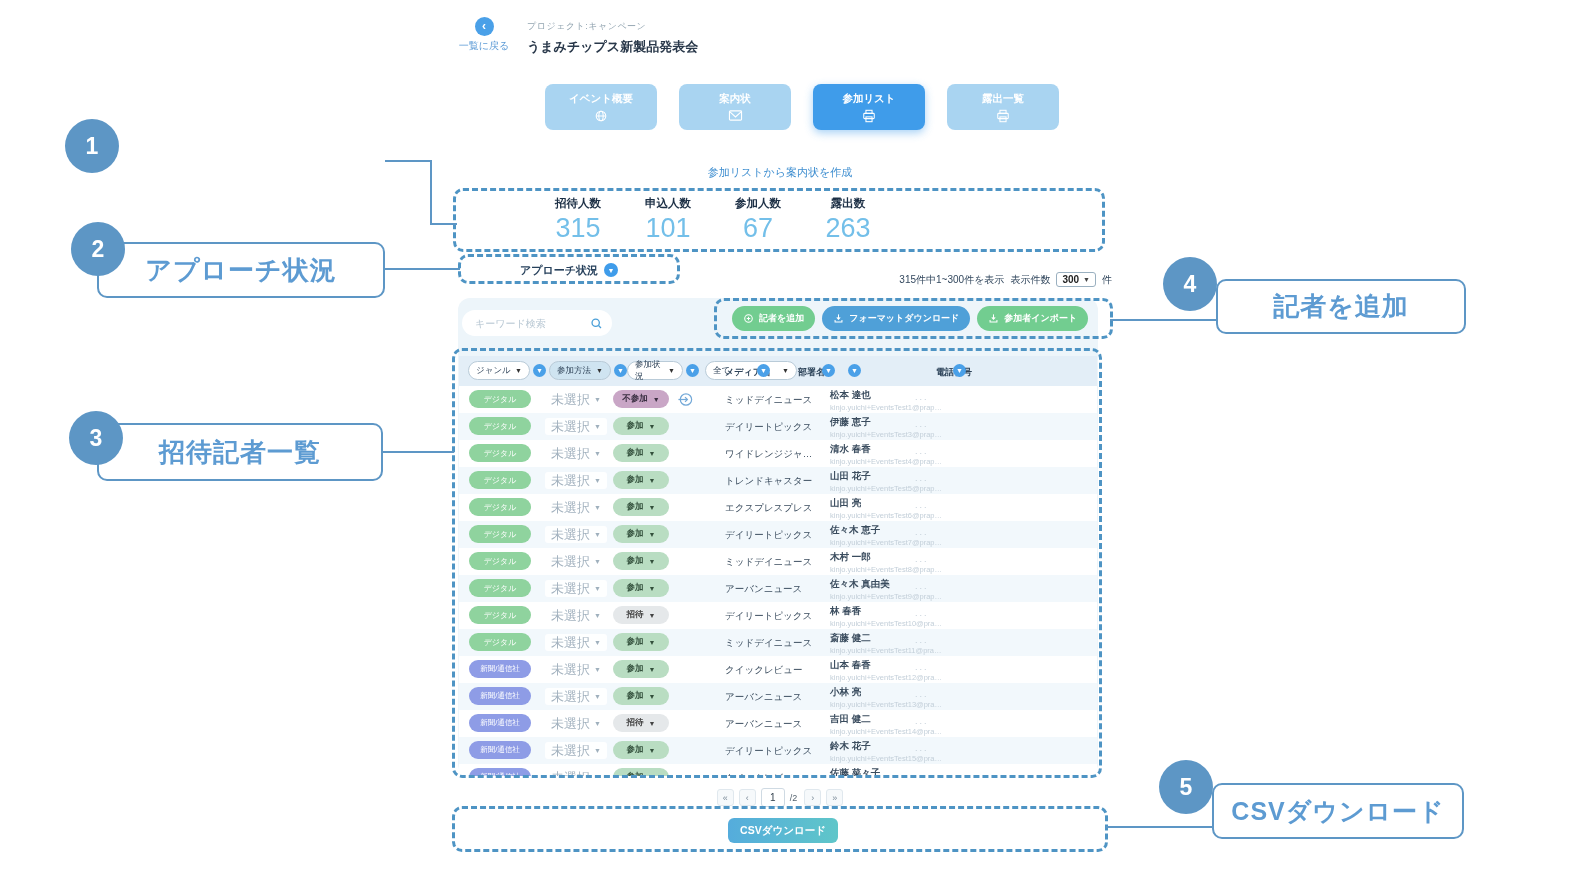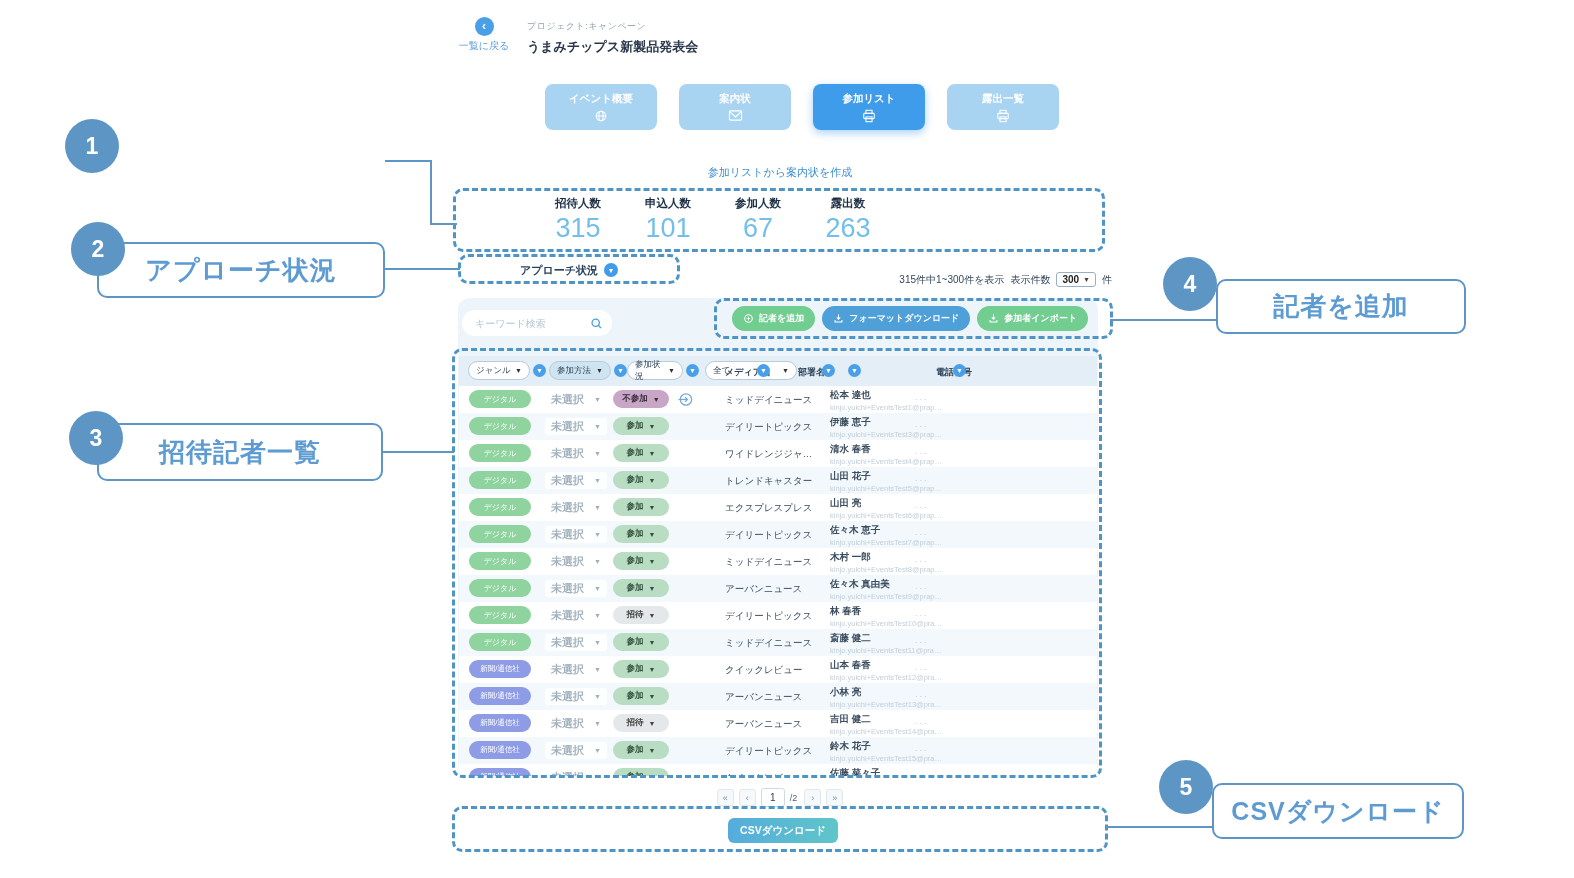--- a/index.html
+++ b/index.html
@@ -95,21 +95,21 @@
   .trow { position:relative; width:100%; height:27px; }
   .trow:nth-child(odd) { background:#ffffff; }
   .trow:nth-child(even) { background:#f2f8fc; }
   .badge { position:absolute; left:10px; top:4px; width:62px; height:18px; border-radius:9px;
     color:#fff; font-size:8px; display:flex; align-items:center; justify-content:center; white-space:nowrap; }
   .g-digital { background:#8fd39e; }
   .g-news { background:#8e9ce6; font-size:7.5px; }
   .sel { position:absolute; left:86px; top:5px; width:62px; height:17px; background:rgba(255,255,255,.92);
     border-radius:3px; display:flex; align-items:center; justify-content:space-between;
     padding:0 6px; cursor:pointer; }
-  .sel b { font-weight:bold; font-size:11px; color:#a3b2bf; }
+  .sel b { font-weight:normal; font-size:13px; color:#a3b2bf; }
   .sel i { font-style:normal; font-size:7px; color:#9fb0bd; }
   .pill { position:absolute; left:154px; top:4px; width:56px; height:18px; border-radius:9px;
     display:flex; align-items:center; justify-content:center; gap:5px; cursor:pointer; }
   .pill b { font-size:8.5px; font-weight:bold; color:#33503c; }
   .pill i { font-style:normal; font-size:7px; color:#33503c; }
   .st-join { background:#b9ddc2; }
   .st-decline { background:#c9a6c6; }
   .st-decline b,.st-decline i { color:#3a2f42; }
   .st-invite { background:#e5e8ea; }
   .st-invite b,.st-invite i { color:#444; }

